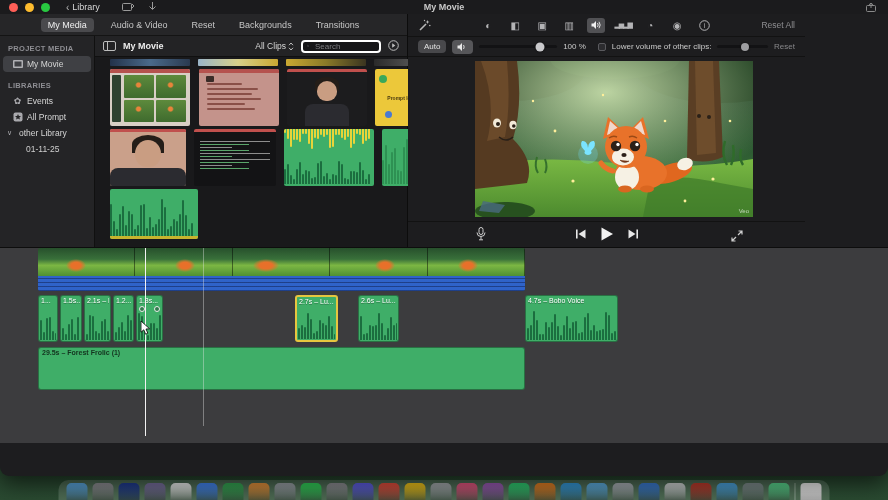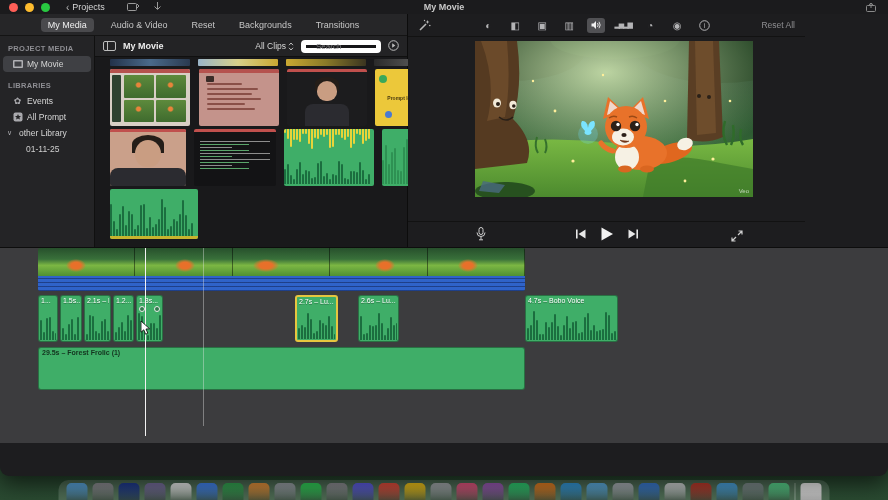--- a/index.html
+++ b/index.html
@@ -50,21 +50,21 @@
   .sb-item.selected { background:#3f4044; border-radius:4px; margin:0 3px; padding-left:9px; }
   .sb-item .ic { width:11px; display:inline-flex; justify-content:center; color:#a9a9ad; font-size:9px; flex:none; }
   .sb-sub { padding-left:26px; color:#cfcfcf; }
 
   
   #browser { flex:1; background:#19191b; display:flex; flex-direction:column; min-width:0; }
   #browser-header { height:21px; background:#232325; border-bottom:1px solid #101010; display:flex; align-items:center; padding:0 8px; gap:7px; }
   .bh-title { font-size:9px; font-weight:bold; color:#ececec; }
   .bh-spacer { flex:1; }
   .bh-filter { font-size:8.5px; color:#d6d6d6; display:flex; align-items:center; gap:2px; }
-  .searchbox { width:80px; height:13px; background:#161618; border:5px solid #ffffff; border-radius:4px;
+  .searchbox { width:80px; height:13px; background:#161618; border:2px solid #ffffff; border-radius:4px;
     display:flex; align-items:center; gap:6px; padding:0 4px; }
   .searchbox input { background:transparent; border:0; outline:0; color:#ccc; font-size:8px; width:60px; font-family:inherit; }
   .searchbox input::placeholder { color:#7d7d80; }
 
   #thumbs { position:relative; flex:1; padding:0 0 0 15px; }
   .strip-row { position:absolute; left:15px; top:2px; height:7px; display:flex; gap:8px; }
   .strip-seg { height:7px; border-radius:1px; }
   .thumb { position:absolute; border-radius:2px; overflow:hidden; background:#222; }
   .tbar { position:absolute; left:0; right:0; top:0; height:4px; background:#b5524e; }
 
@@ -207,21 +207,21 @@
   <div id="window">
 
     <div id="titlebar">
       <div class="lights">
         <span class="light r"></span>
         <span class="light y"></span>
         <span class="light g"></span>
       </div>
       <div class="tb-back">
         <span class="chev">‹</span>
-        <span>Projects</span>
+        <span>Library</span>
       </div>
       <span class="tb-icon">
         <svg width="12" height="10" viewBox="0 0 12 10">
             <rect x="0.5" y="1.5" width="9" height="7" rx="1" fill="none" stroke="#9a9a9a"></rect>
             <path d="M10 2 l2 2-2 2" fill="none" stroke="#9a9a9a"></path>
           </svg>
       </span>
       <span class="tb-icon" style="margin-left:14px;">
         <svg width="9" height="10" viewBox="0 0 9 10">
             <path d="M4.5 0 v7 M1.5 4.5 L4.5 7.5 7.5 4.5" fill="none" stroke="#9a9a9a"></path>
@@ -550,20 +550,40 @@
             <span class="iico">
               <svg width="11" height="11" viewBox="0 0 11 11">
                   <circle cx="5.5" cy="5.5" r="4.8" fill="none" stroke="#b4b4b6"></circle>
                   <text x="5.5" y="8" font-size="7" fill="#b4b4b6" text-anchor="middle" font-family="Liberation Sans">i</text>
                 </svg>
             </span>
           </span>
           <span class="reset-all">Reset All</span>
         </div>
 
+        <div id="vol-row">
+          <span class="pill">Auto</span>
+          <span class="pill icon">
+            <svg width="11" height="10" viewBox="0 0 11 10">
+                <path d="M0.5 3.5 h2 L5 1 v8 L2.5 6.5 h-2z" fill="#e8e8e8"></path>
+                <path d="M6.5 3 q1.4 2 0 4" fill="none" stroke="#e8e8e8" stroke-width="0.9"></path>
+              </svg>
+          </span>
+          <span class="slider" style="width:95px;">
+            <span class="knob" style="left:78%;"></span>
+          </span>
+          <span class="vlabel">100 %</span>
+          <span style="flex:1"></span>
+          <span class="cbx"></span>
+          <span class="vlabel">Lower volume of other clips:</span>
+          <span class="slider" style="width:62px;">
+            <span class="knob" style="left:55%;width:8px;height:8px;background:#9d9da0;"></span>
+          </span>
+          <span class="vlabel muted">Reset</span>
+        </div>
 
         <div id="viewer">
           <div id="preview">
             <svg width="278" height="156" viewBox="0 0 278 156">
               <defs>
                 <linearGradient id="sky" x1="0" y1="0" x2="0" y2="1">
                   <stop offset="0" stop-color="#16301d"></stop>
                     <stop offset="0.55" stop-color="#2d5a32"></stop>
                     <stop offset="1" stop-color="#3f7a3c"></stop>
                 </linearGradient>

